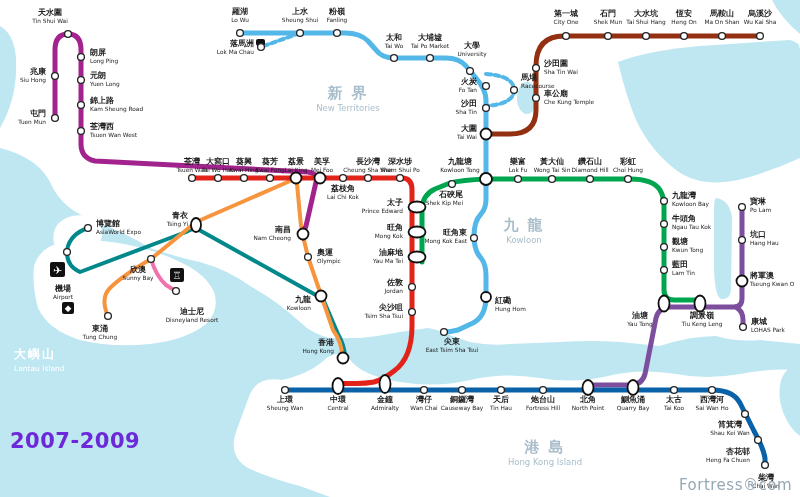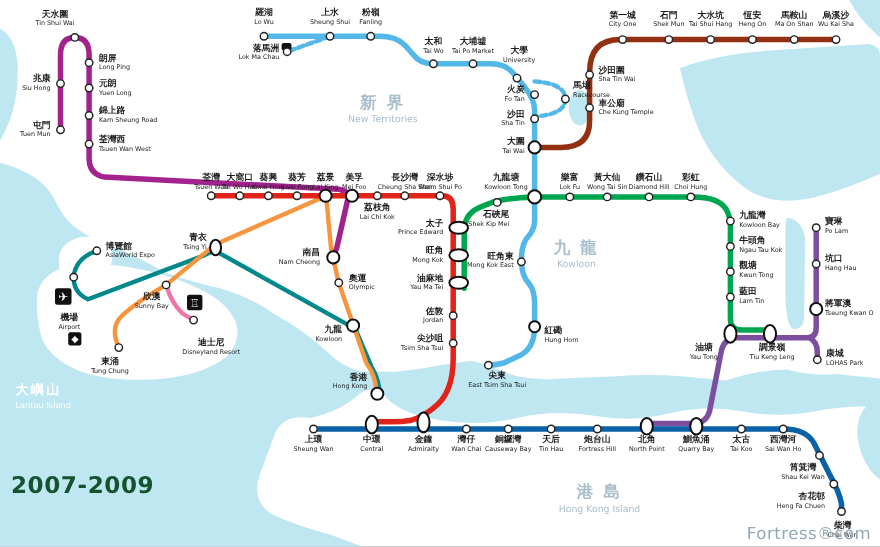--- a/index.html
+++ b/index.html
@@ -3,21 +3,21 @@
 <meta charset="utf-8">
 <style>
   html,body{margin:0;padding:0;background:#888;}
   .stage{
     position:relative;width:800px;height:497px;background:#fff;
     font-family:"DejaVu Sans", sans-serif;overflow:hidden;
   }
   .stage svg{position:absolute;left:0;top:0;}
   .title-block{
     position:absolute;left:10px;top:428px;z-index:5;
-    font-weight:bold;font-size:21px;line-height:1.3;color:#14532d;
+    font-weight:bold;font-size:21px;line-height:1.3;color:#6d28d9;
     letter-spacing:.5px;
   }
   .watermark{
     position:absolute;right:8px;bottom:3px;z-index:5;
     font-size:15px;color:#94A8B4;letter-spacing:.5px;
   }
 </style>
 </head>
 <body>
 

